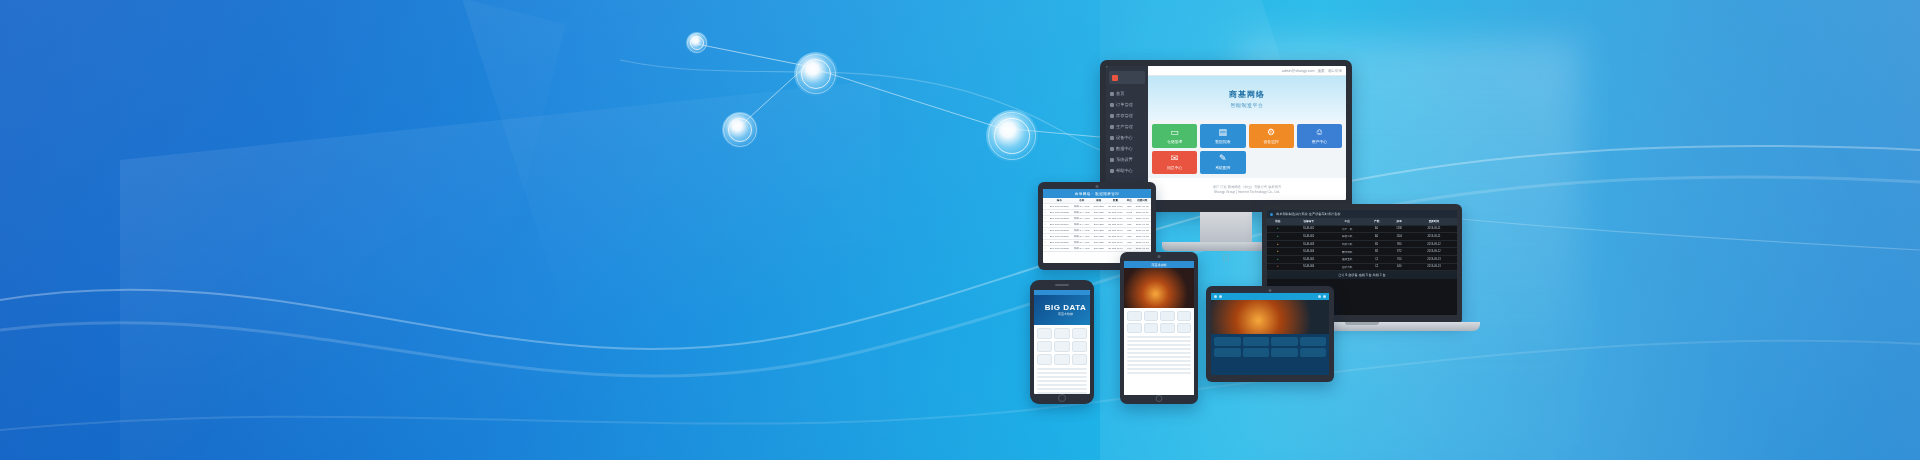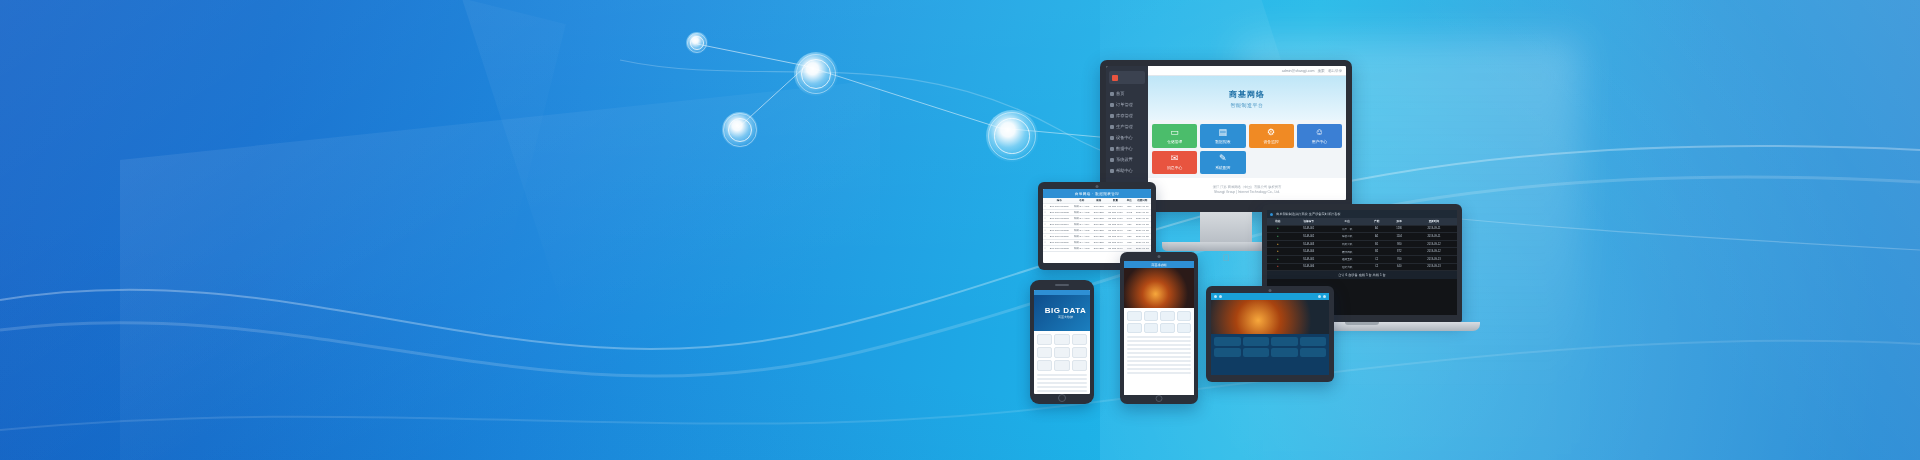--- a/index.html
+++ b/index.html
@@ -246,21 +246,21 @@
   .phone {
     position: absolute; left: 20px; top: 244px; width: 64px; height: 124px;
     background: #2b303a; border-radius: 9px; padding: 10px 4px;
     box-shadow: 0 5px 14px rgba(0,30,70,.3);
   }
   .phone .spk { position: absolute; top: 4px; left: 50%; transform: translateX(-50%); width: 14px; height: 2px; background: #515864; border-radius: 2px; }
   .phone .home { position: absolute; bottom: 2px; left: 50%; transform: translateX(-50%); width: 8px; height: 8px; border: 1px solid #515864; border-radius: 50%; }
   .phone-scr { width: 100%; height: 100%; background: #fff; overflow: hidden; border-radius: 1px; }
   .pbar { height: 5px; background: #2e8fd4; }
   .phero {
-    height: 36px; background: linear-gradient(135deg,#0e4d8c,#1b7fbf);
+    height: 30px; background: linear-gradient(135deg,#0e4d8c,#1b7fbf);
     color: #fff; display: flex; flex-direction: column; align-items: center; justify-content: center; padding-left: 7px;
   }
   .phero b { font-size: 8px; letter-spacing: .5px; line-height: 8px; }
   .phero span { font-size: 3px; opacity: .85; }
   .pgrid { display: grid; grid-template-columns: repeat(3,1fr); gap: 2px; padding: 3px; }
   .pgrid i {
     height: 11px; border-radius: 2px; display: block;
     background: #eef3f7; border: .5px solid #dde5ec;
   }
   .plist { padding: 0 3px; }

